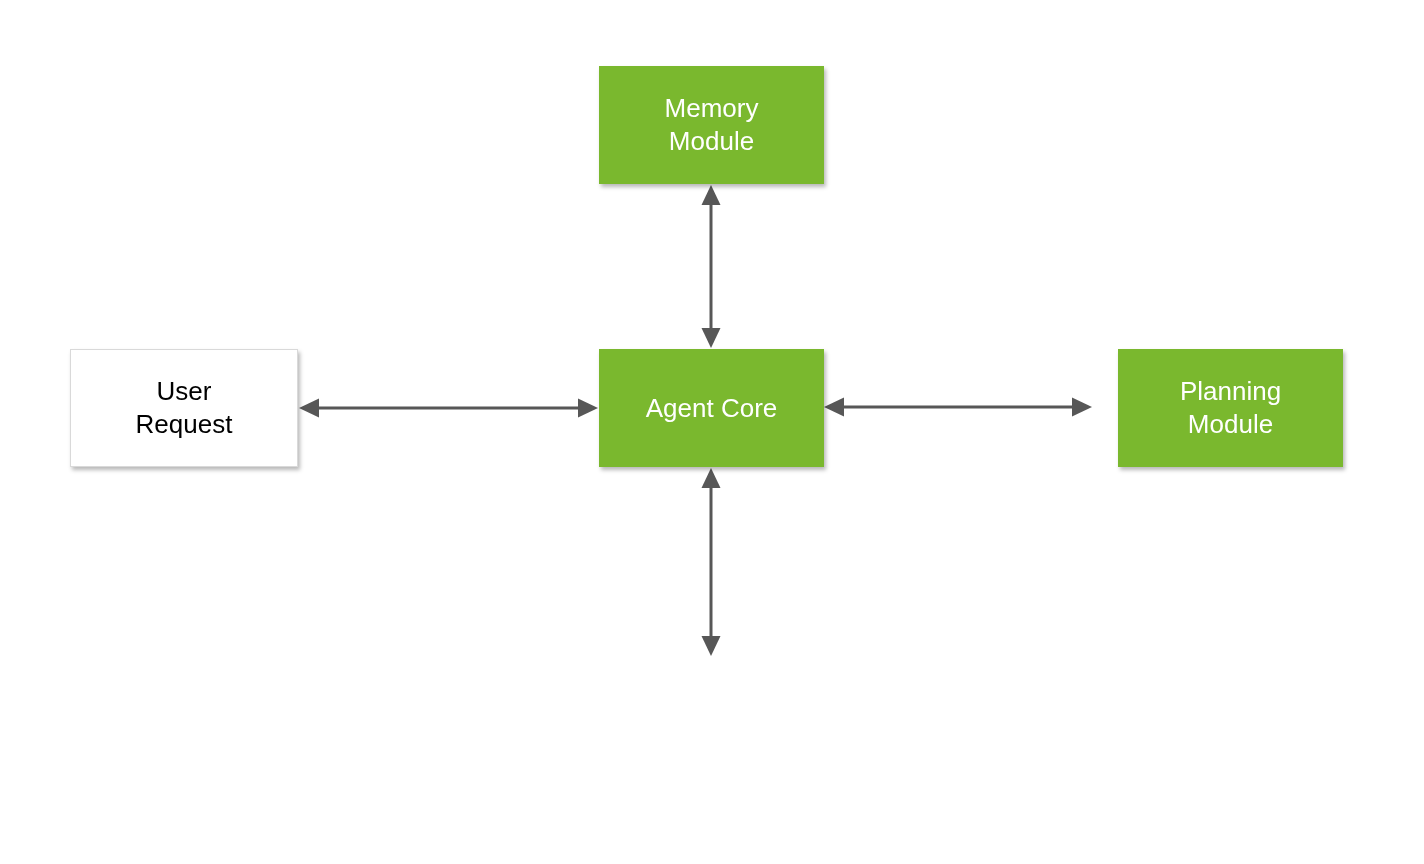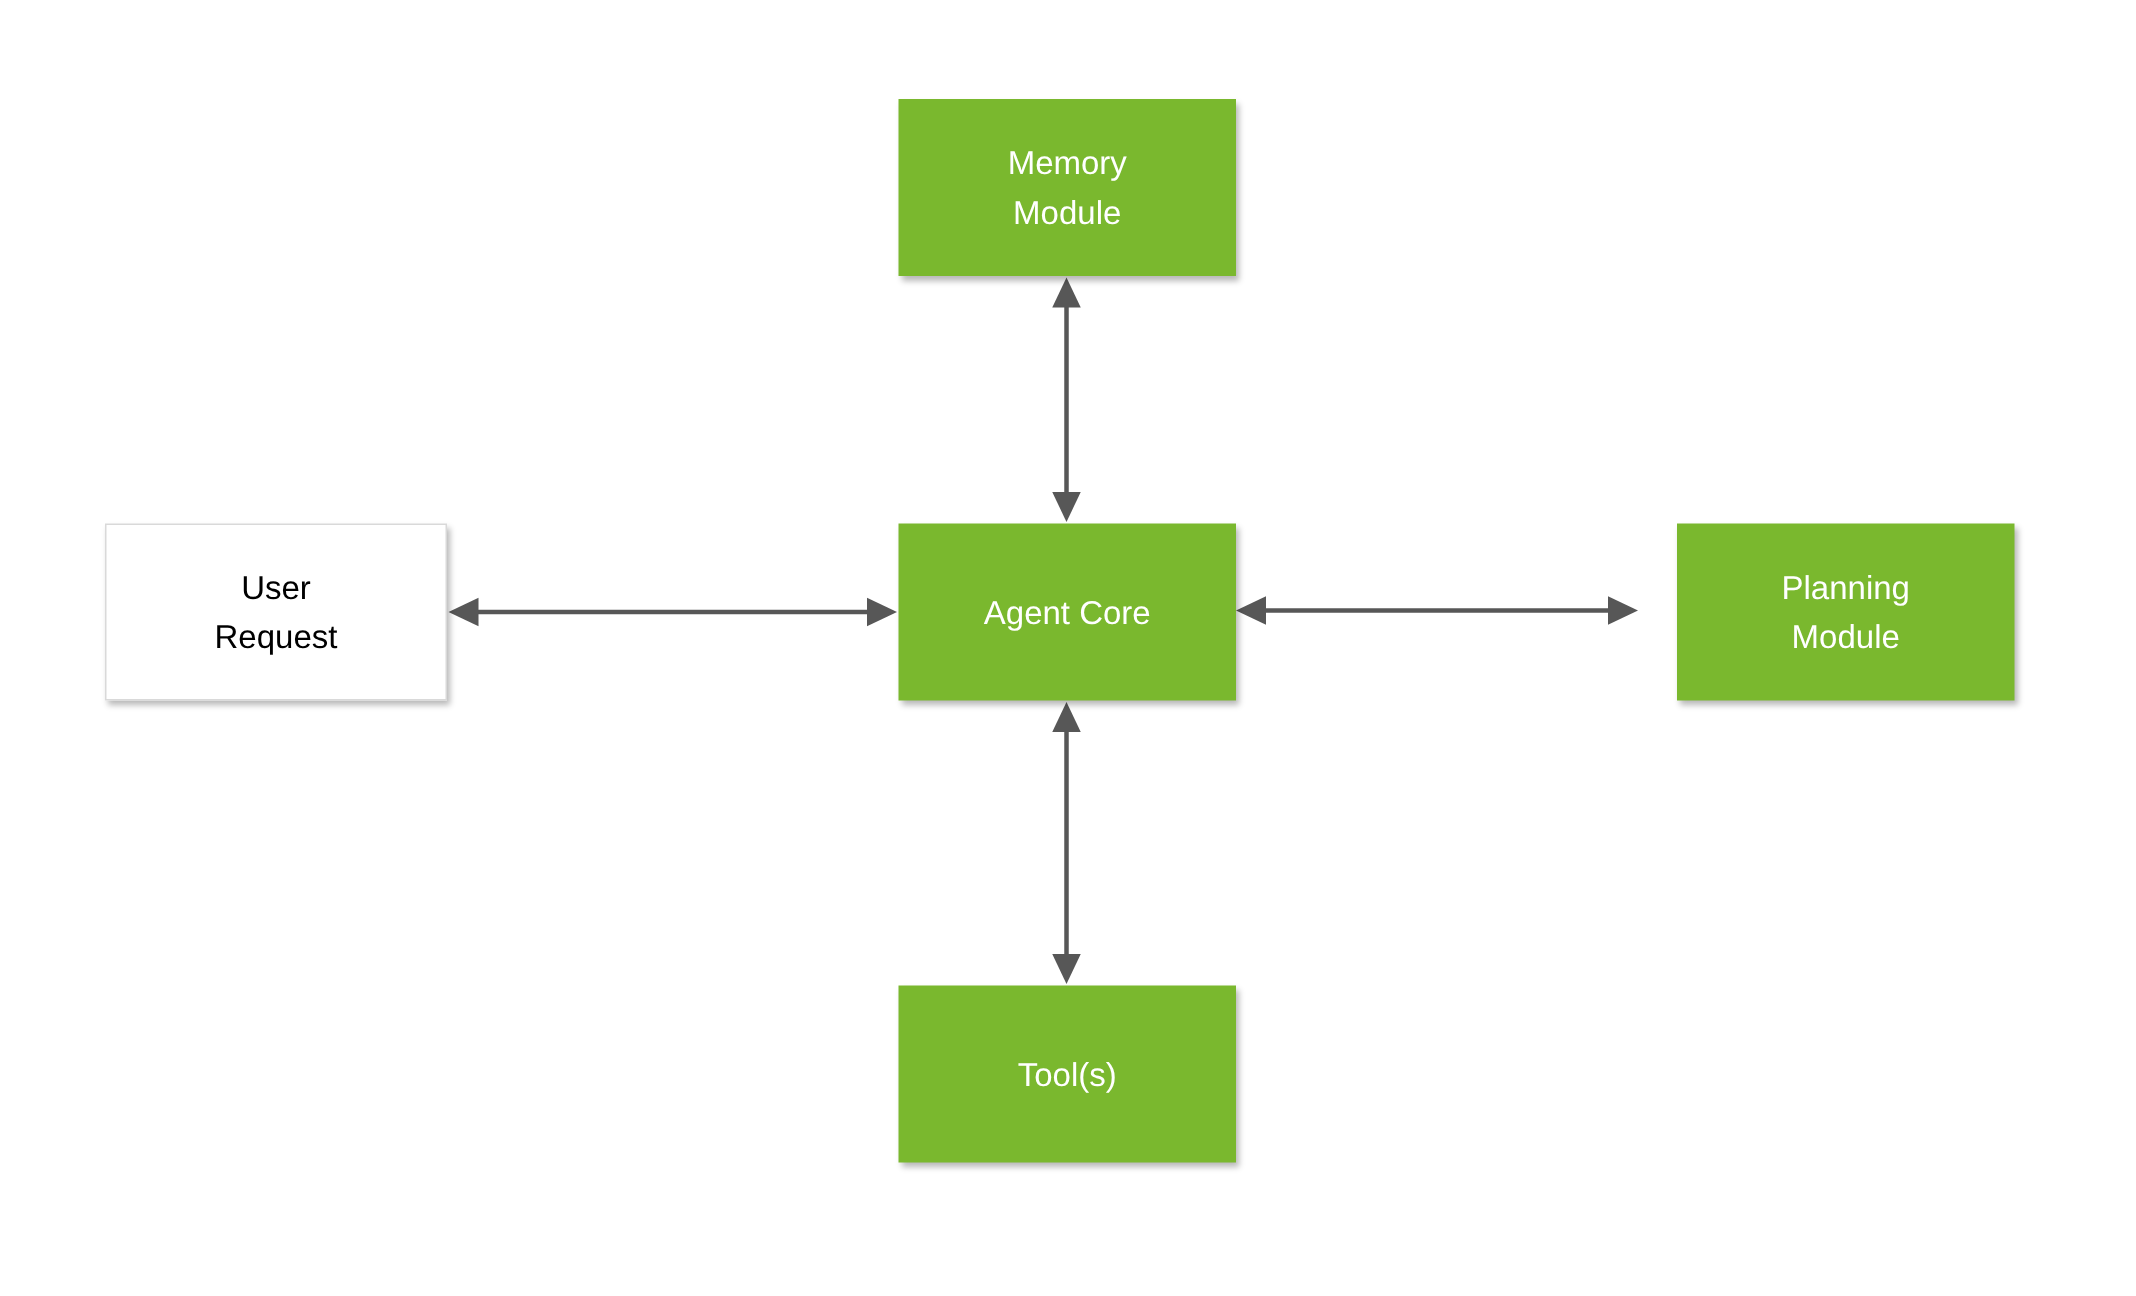--- a/index.html
+++ b/index.html
@@ -35,21 +35,21 @@
   }
   .edges-layer polygon {
     fill: var(--arrow);
     stroke: none;
   }
   .node {
     position: absolute;
     display: flex;
     align-items: center;
     justify-content: center;
-    font-size: 22px;
+    font-size: 26px;
     line-height: 33px;
     text-align: center;
     box-shadow: 2px 3px 4px rgba(0,0,0,0.28);
   }
   .node-green {
     background: var(--node-fill);
     color: var(--node-text);
   }
   .node-white {
     background: var(--user-node-fill);
@@ -104,17 +104,14 @@
 
   <div class="node node-green" style="left:599px; top:349px; width:225px; height:118px;">
     <span class="node-label">Agent Core</span>
   </div>
 
   <div class="node node-green" style="left:1118px; top:349px; width:225px; height:118px;">
     <span class="node-label">Planning
 Module</span>
   </div>
 
-  <div class="node node-green" style="left:599px; top:657px; width:225px; height:118px;">
-    <span class="node-label">Tool(s)</span>
-  </div>
 
 </div>
 
 </body></html>

